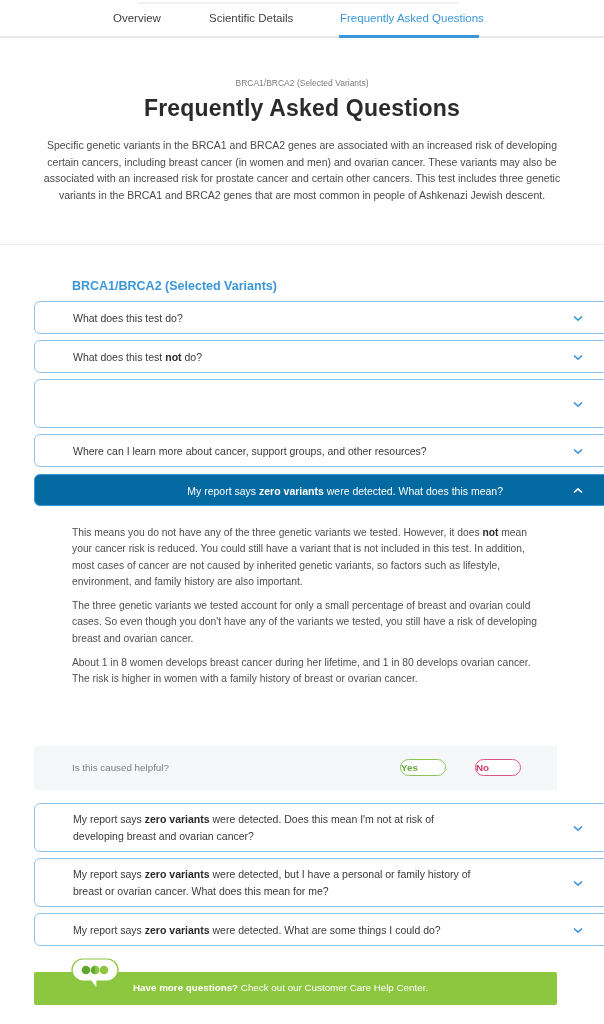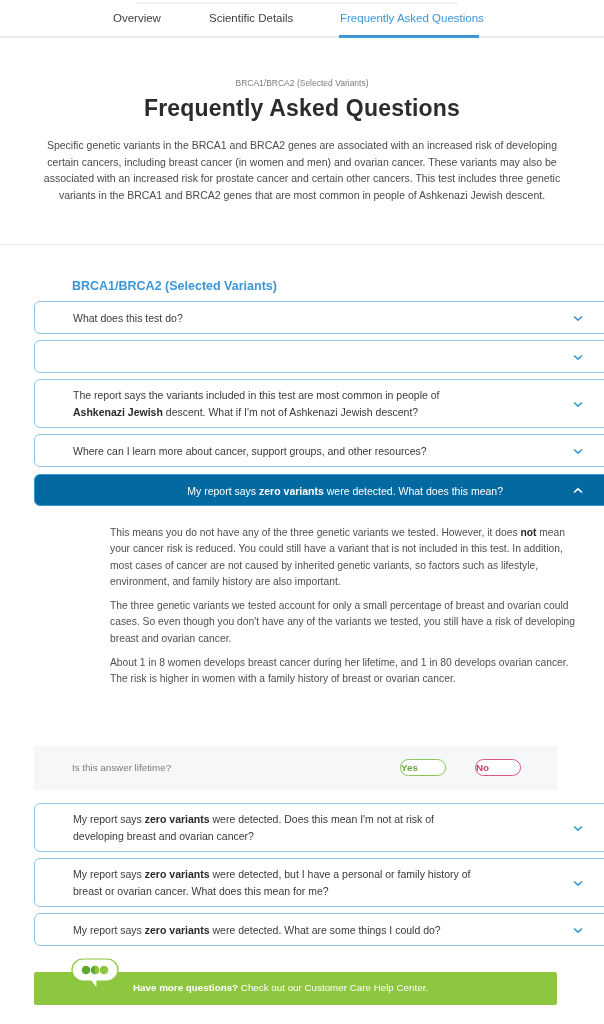--- a/index.html
+++ b/index.html
@@ -72,29 +72,29 @@
 <div class="faq-item" style="top:301px;height:33px;">
   <div class="faq-q" style="top:8px;"><span>What does this test do?</span><b></b><span></span></div>
   <span class="chev" style="top:13px;">
       <svg width="10" height="7" viewBox="0 0 10 7">
         <path d="M1 1.5 L5 5.2 L9 1.5" fill="none" stroke="#3b97d8" stroke-width="1.6"></path>
       </svg>
     </span>
 </div>
 
 <div class="faq-item" style="top:340px;height:33px;">
+  <div class="faq-q" style="top:8px;"><span>What does this test </span><b>not</b><span> do?</span></div>
   <span class="chev" style="top:13px;">
       <svg width="10" height="7" viewBox="0 0 10 7">
         <path d="M1 1.5 L5 5.2 L9 1.5" fill="none" stroke="#3b97d8" stroke-width="1.6"></path>
       </svg>
     </span>
 </div>
 
 <div class="faq-item" style="top:379px;height:49px;">
-  <div class="faq-q" style="top:7px;"><span>The report says the variants included in this test are most common in people of </span><b>Ashkenazi Jewish</b><span> descent. What if I'm not of Ashkenazi Jewish descent?</span></div>
   <span class="chev" style="top:21px;">
       <svg width="10" height="7" viewBox="0 0 10 7">
         <path d="M1 1.5 L5 5.2 L9 1.5" fill="none" stroke="#3b97d8" stroke-width="1.6"></path>
       </svg>
     </span>
 </div>
 
 <div class="faq-item" style="top:434px;height:33px;">
   <div class="faq-q" style="top:8px;width:430px;"><span>Where can I learn more about cancer, support groups, and other resources?</span><b></b><span></span></div>
   <span class="chev" style="top:13px;">
@@ -106,28 +106,28 @@
 
 <div class="faq-item open" style="top:474px;height:32px;">
   <div class="faq-q" style="top:8px;width:430px;"><span>My report says </span><b>zero variants</b><span> were detected. What does this mean?</span></div>
   <span class="chev" style="top:12px;">
       <svg width="10" height="7" viewBox="0 0 10 7">
         <path d="M1 5.5 L5 1.8 L9 5.5" fill="none" stroke="#ffffff" stroke-width="1.6"></path>
       </svg>
     </span>
 </div>
 
-<div class="answer" style="top:525px;margin-left:38px;">
+<div class="answer" style="top:525px;">
   <p><span>This means you do not have any of the three genetic variants we tested. However, it does </span><b>not</b><span> mean your cancer risk is reduced. You could still have a variant that is not included in this test. In addition, most cases of cancer are not caused by inherited genetic variants, so factors such as lifestyle, environment, and family history are also important.</span></p>
   <p>The three genetic variants we tested account for only a small percentage of breast and ovarian could cases. So even though you don't have any of the variants we tested, you still have a risk of developing breast and ovarian cancer.</p>
   <p>About 1 in 8 women develops breast cancer during her lifetime, and 1 in 80 develops ovarian cancer. The risk is higher in women with a family history of breast or ovarian cancer.</p>
 </div>
 
 <div class="helpful">
-  <span class="helpful-q">Is this answer lifetime?</span>
+  <span class="helpful-q">Is this caused helpful?</span>
   <span class="pill yes">Yes</span>
   <span class="pill no">No</span>
 </div>
 
 <div class="faq-item" style="top:803px;height:49px;">
   <div class="faq-q" style="top:7px;"><span>My report says </span><b>zero variants</b><span> were detected. Does this mean I'm not at risk of developing breast and ovarian cancer?</span></div>
   <span class="chev" style="top:21px;">
       <svg width="10" height="7" viewBox="0 0 10 7">
         <path d="M1 1.5 L5 5.2 L9 1.5" fill="none" stroke="#3b97d8" stroke-width="1.6"></path>
       </svg>

